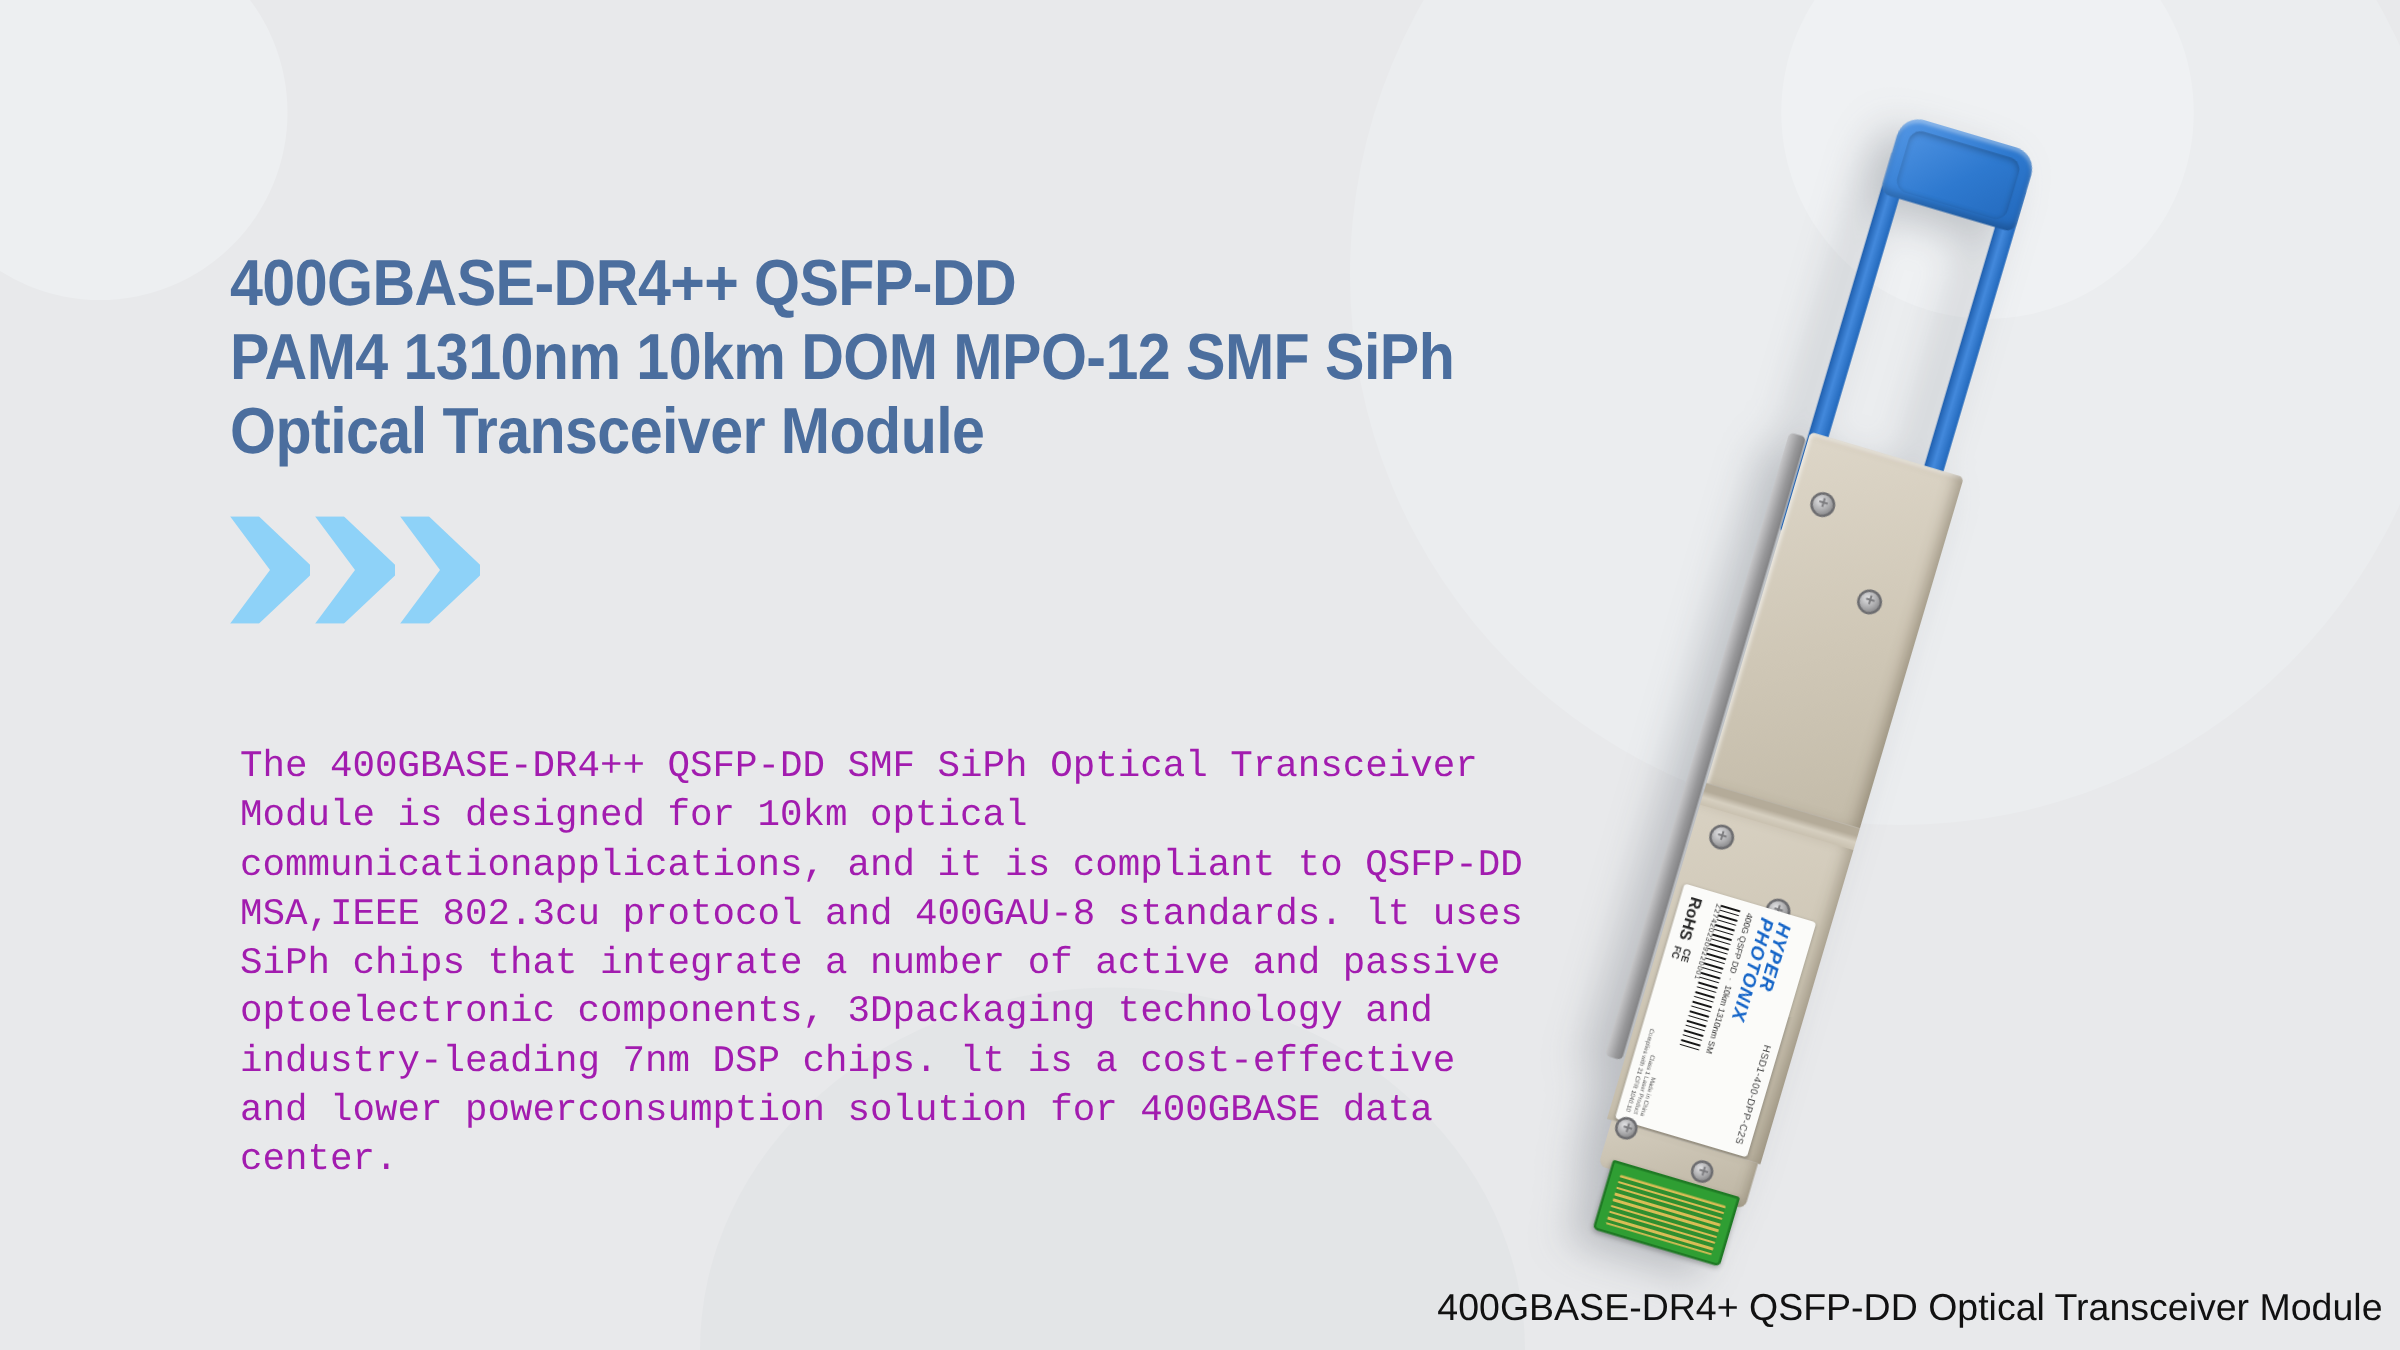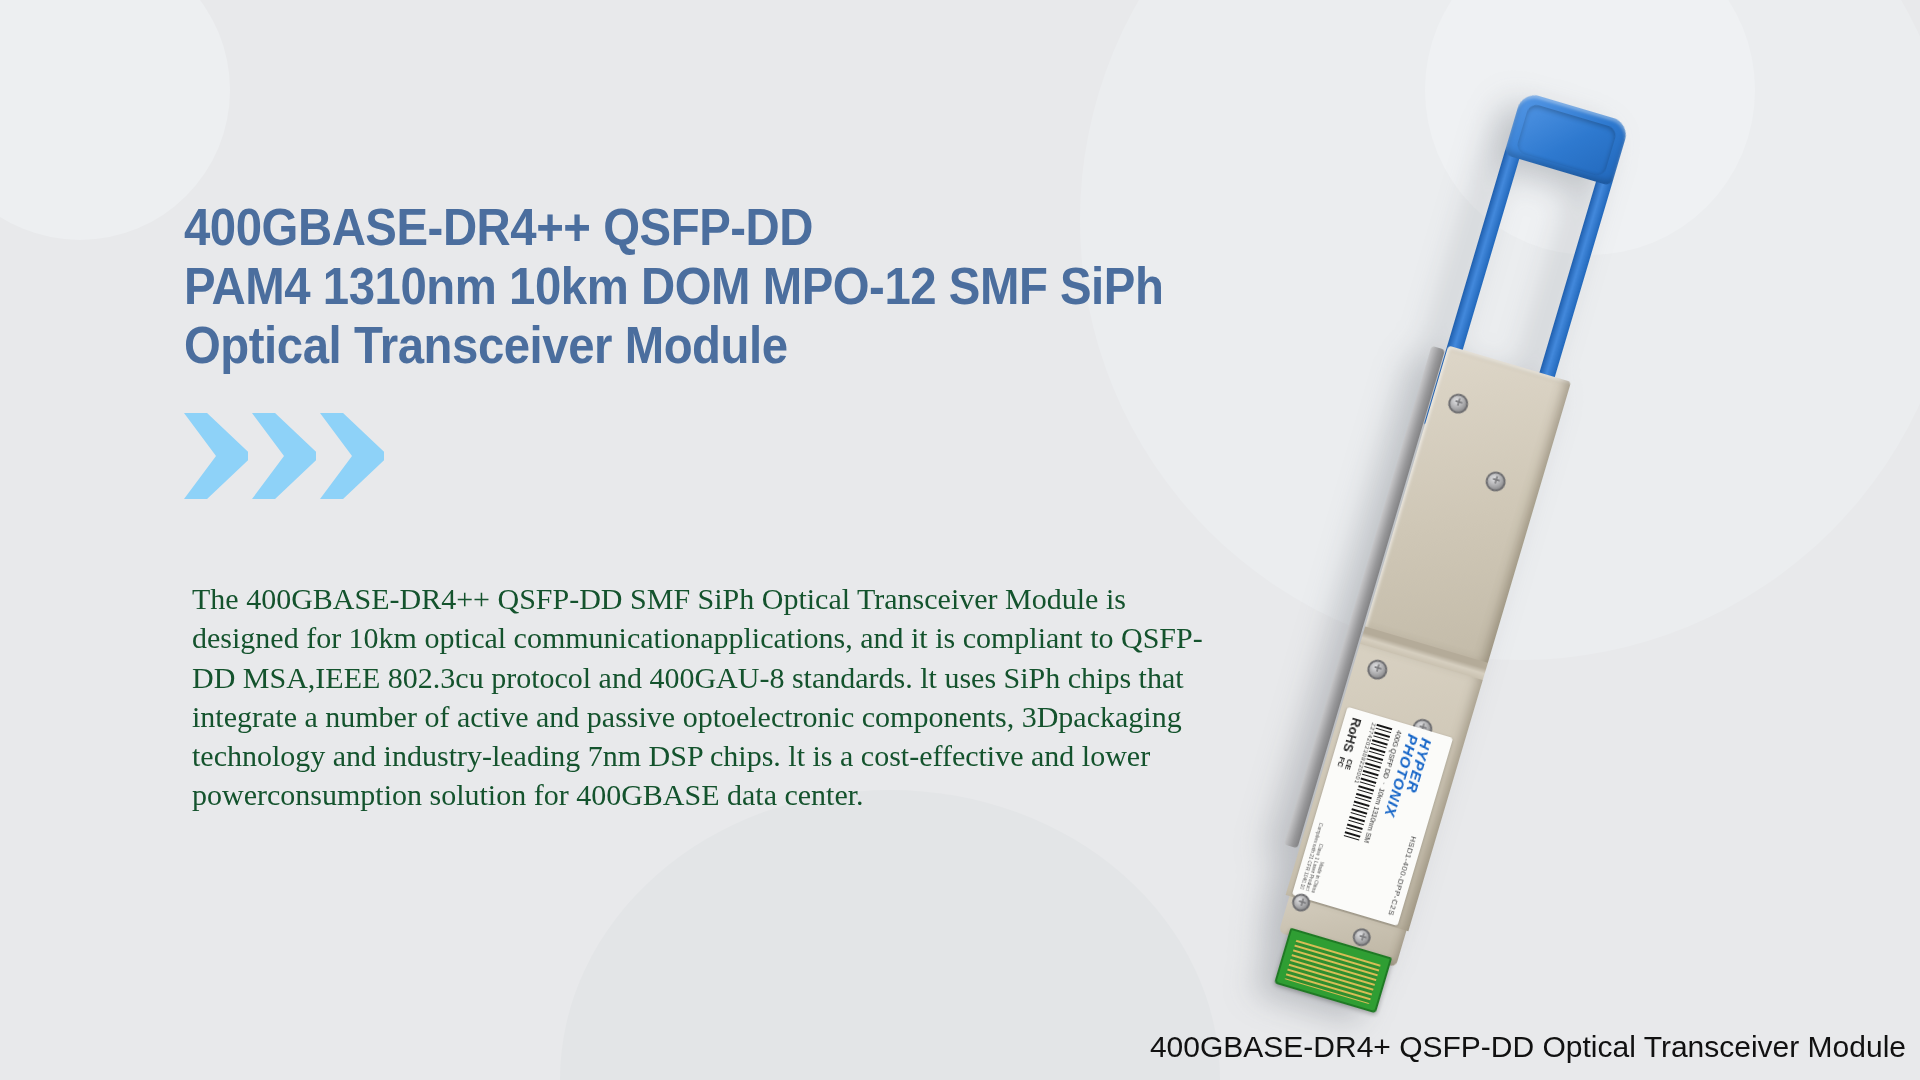--- a/index.html
+++ b/index.html
@@ -26,23 +26,23 @@
     transform: scaleX(0.91); transform-origin: left top;
     white-space: nowrap;
   }
   .chevrons { position: absolute; left: 184px; top: 413px; display: flex; }
   .chevron {
     width: 64px; height: 86px; margin-right: 4px;
     background: #8ed2f8;
     clip-path: polygon(0% 0%, 36% 0%, 100% 45%, 100% 55%, 36% 100%, 0% 100%, 50% 50%);
   }
   .hero-desc {
-    position: absolute; left: 192px; top: 579px; width: 1035px;
-    font-family: Liberation Serif, serif;
-    font-size: 30px; line-height: 1.31; color: #14532d;
+    position: absolute; left: 192px; top: 595px; width: 1035px;
+    font-family: Liberation Mono, monospace;
+    font-size: 30px; line-height: 1.31; color: #a21caf;
   }
 
   
   .caption {
     position: absolute; right: 14px; top: 1030px;
     font-size: 30px; color: #111; text-align: center;
   }
 
   
   .module {

